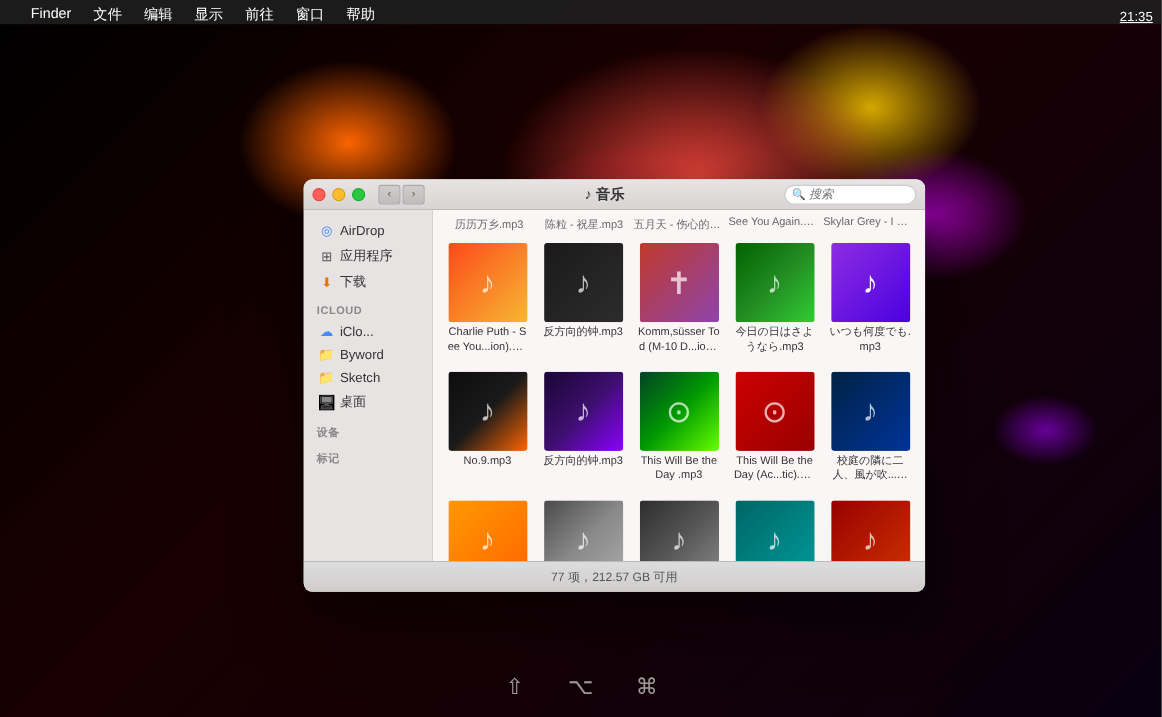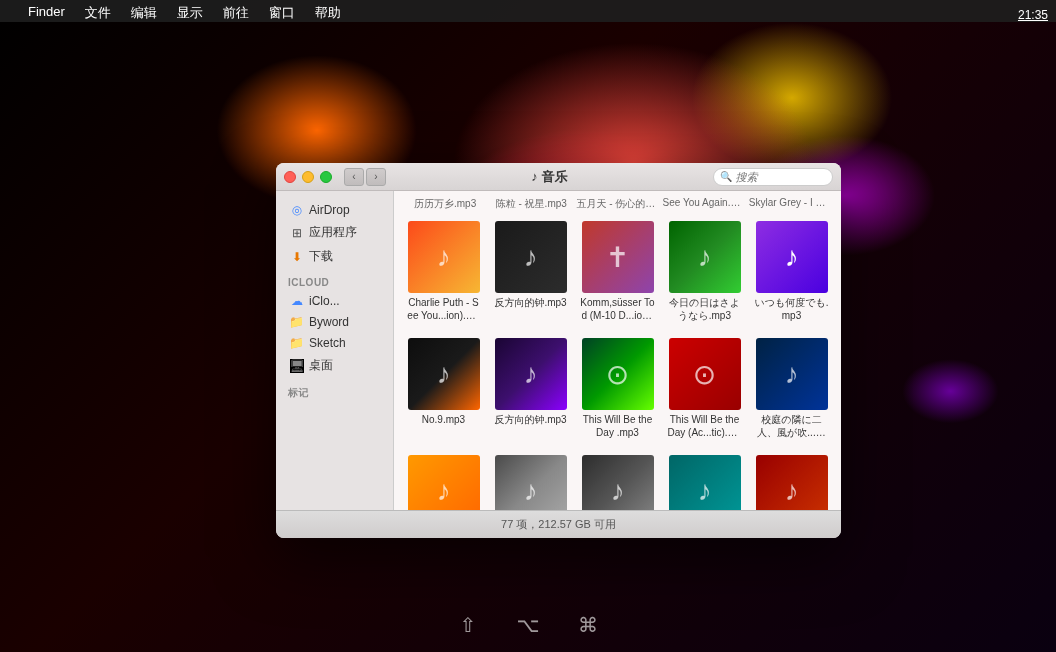--- a/index.html
+++ b/index.html
@@ -406,20 +406,21 @@
         </div>
         <div class="sidebar-item">
           <div class="sidebar-icon folder">📁</div>
           <span>Sketch</span>
         </div>
         <div class="sidebar-item">
           <div class="sidebar-icon desktop">🖥</div>
           <span>桌面</span>
         </div>
 
+        <div class="sidebar-section-label">设备</div>
         <div class="sidebar-section-label">标记</div>
       </div>
 
       <div class="main-content">
 
         <div class="col-headers">
           <div class="col-header">历历万乡.mp3</div>
           <div class="col-header">陈粒 - 祝星.mp3</div>
           <div class="col-header">五月天 - 伤心的人别听慢歌.mp3</div>
           <div class="col-header">See You Again.mp3</div>

